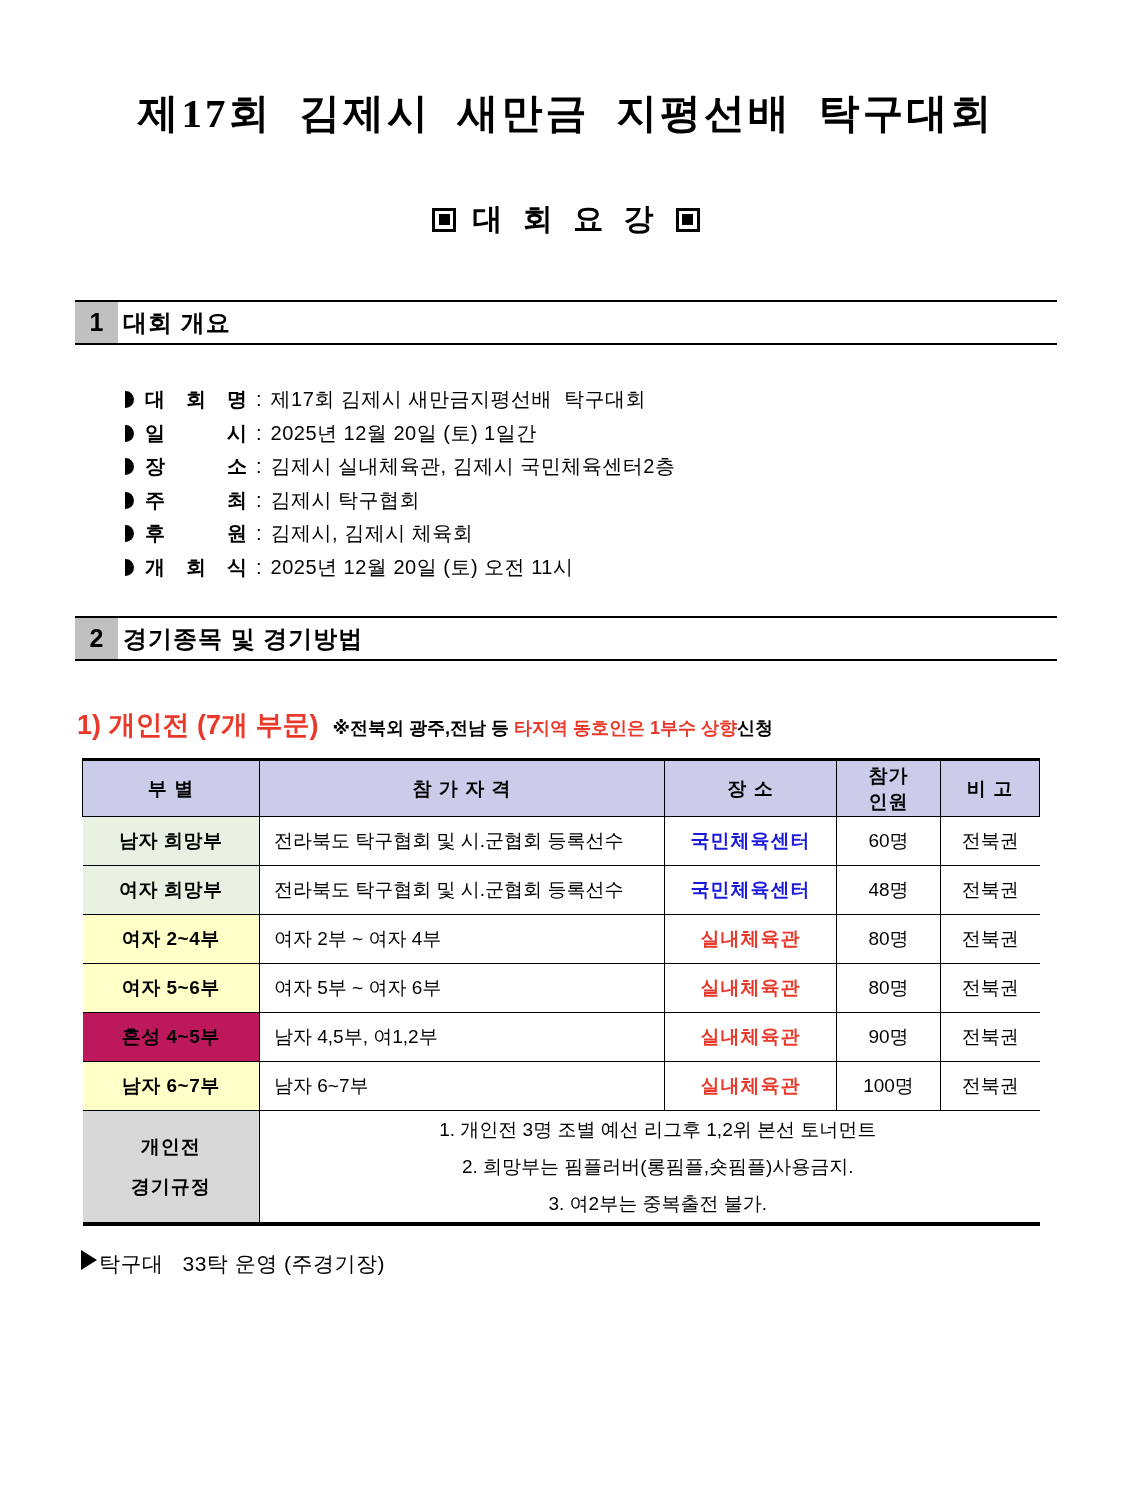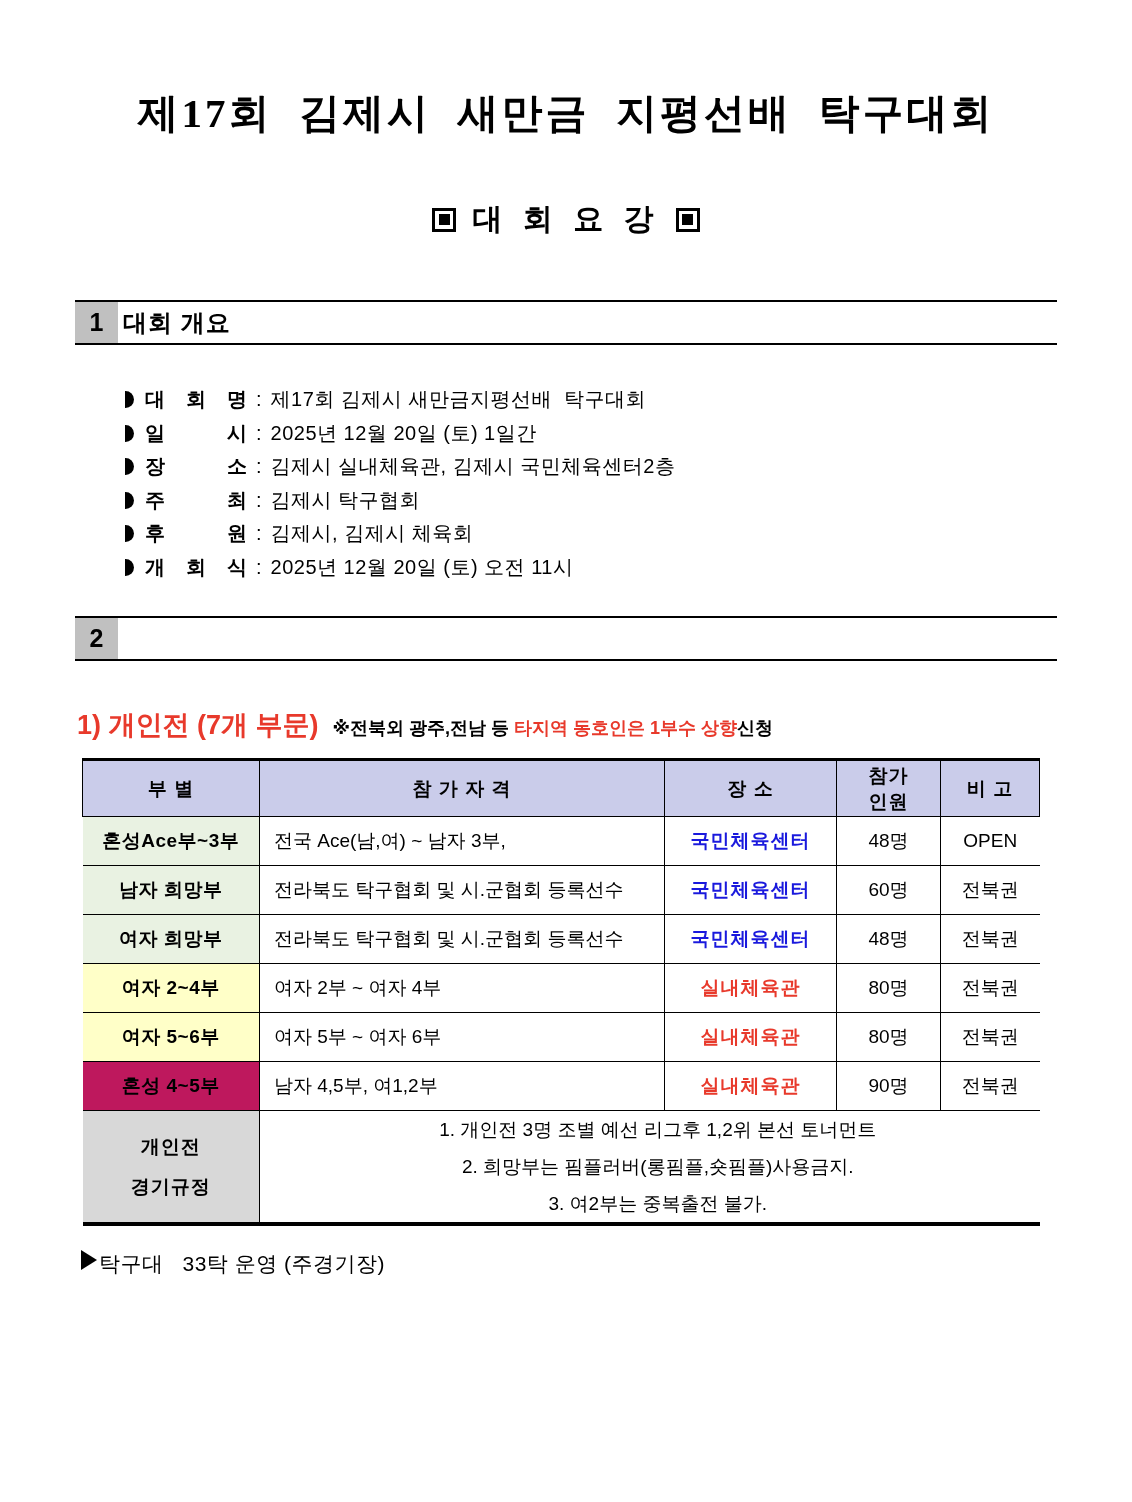--- a/index.html
+++ b/index.html
@@ -169,20 +169,21 @@
     <div class="info-row">
       <span class="bullet-icon"></span>
       <span class="info-label">개 회 식</span>
       <span class="info-colon">:</span>
       <span class="info-value">2025년 12월 20일 (토) 오전 11시</span>
     </div>
   </div>
 
   <div class="section-bar second">
     <div class="section-num">2</div>
+    <div class="section-title">경기종목 및 경기방법</div>
   </div>
 
   <div class="event-heading">
     <span class="eh-main">1) 개인전 (7개 부문)</span>
     <span class="eh-note"><span>※전북외 광주,전남 등 </span><span class="hl">타지역 동호인은 1부수 상향</span><span>신청</span></span>
   </div>
 
   <table class="event-table">
     <colgroup>
       <col style="width:177px">
@@ -195,27 +196,20 @@
       <tr>
         <th>부 별</th>
         <th>참 가   자 격</th>
         <th>장 소</th>
         <th>참가
 인원</th>
         <th>비 고</th>
       </tr>
     </thead>
     <tbody id="table-body">
-      <tr>
-          <td class="division" style="background: rgb(233, 242, 226);">혼성Ace부~3부</td>
-          <td class="qual">전국 Ace(남,여) ~ 남자 3부,</td>
-          <td class="venue" style="color: rgb(26, 25, 221);">국민체육센터</td>
-          <td class="count">48명</td>
-          <td class="note">OPEN</td>
-        </tr>
         <tr>
           <td class="division" style="background: rgb(233, 242, 226);">남자 희망부</td>
           <td class="qual">전라북도 탁구협회 및 시.군협회 등록선수</td>
           <td class="venue" style="color: rgb(26, 25, 221);">국민체육센터</td>
           <td class="count">60명</td>
           <td class="note">전북권</td>
         </tr>
         <tr>
           <td class="division" style="background: rgb(233, 242, 226);">여자 희망부</td>
           <td class="qual">전라북도 탁구협회 및 시.군협회 등록선수</td>
@@ -235,20 +229,27 @@
           <td class="qual">여자 5부 ~ 여자 6부</td>
           <td class="venue" style="color: rgb(232, 57, 43);">실내체육관</td>
           <td class="count">80명</td>
           <td class="note">전북권</td>
         </tr>
         <tr>
           <td class="division" style="background: #be185d;">혼성 4~5부</td>
           <td class="qual">남자 4,5부, 여1,2부</td>
           <td class="venue" style="color: rgb(232, 57, 43);">실내체육관</td>
           <td class="count">90명</td>
+          <td class="note">전북권</td>
+        </tr>
+        <tr>
+          <td class="division" style="background: rgb(255, 255, 200);">남자 6~7부</td>
+          <td class="qual">남자 6~7부</td>
+          <td class="venue" style="color: rgb(232, 57, 43);">실내체육관</td>
+          <td class="count">100명</td>
           <td class="note">전북권</td>
         </tr>
         <tr id="regulation-row">
         <td class="reg-label">개인전
 경기규정</td>
         <td class="reg-content" colspan="4" id="reg-content">
             <div class="reg-line">1. 개인전 3명 조별 예선 리그후 1,2위 본선 토너먼트</div>
             <div class="reg-line">2. 희망부는 핌플러버(롱핌플,숏핌플)사용금지.</div>
             <div class="reg-line">3. 여2부는 중복출전 불가.</div>
           </td>

